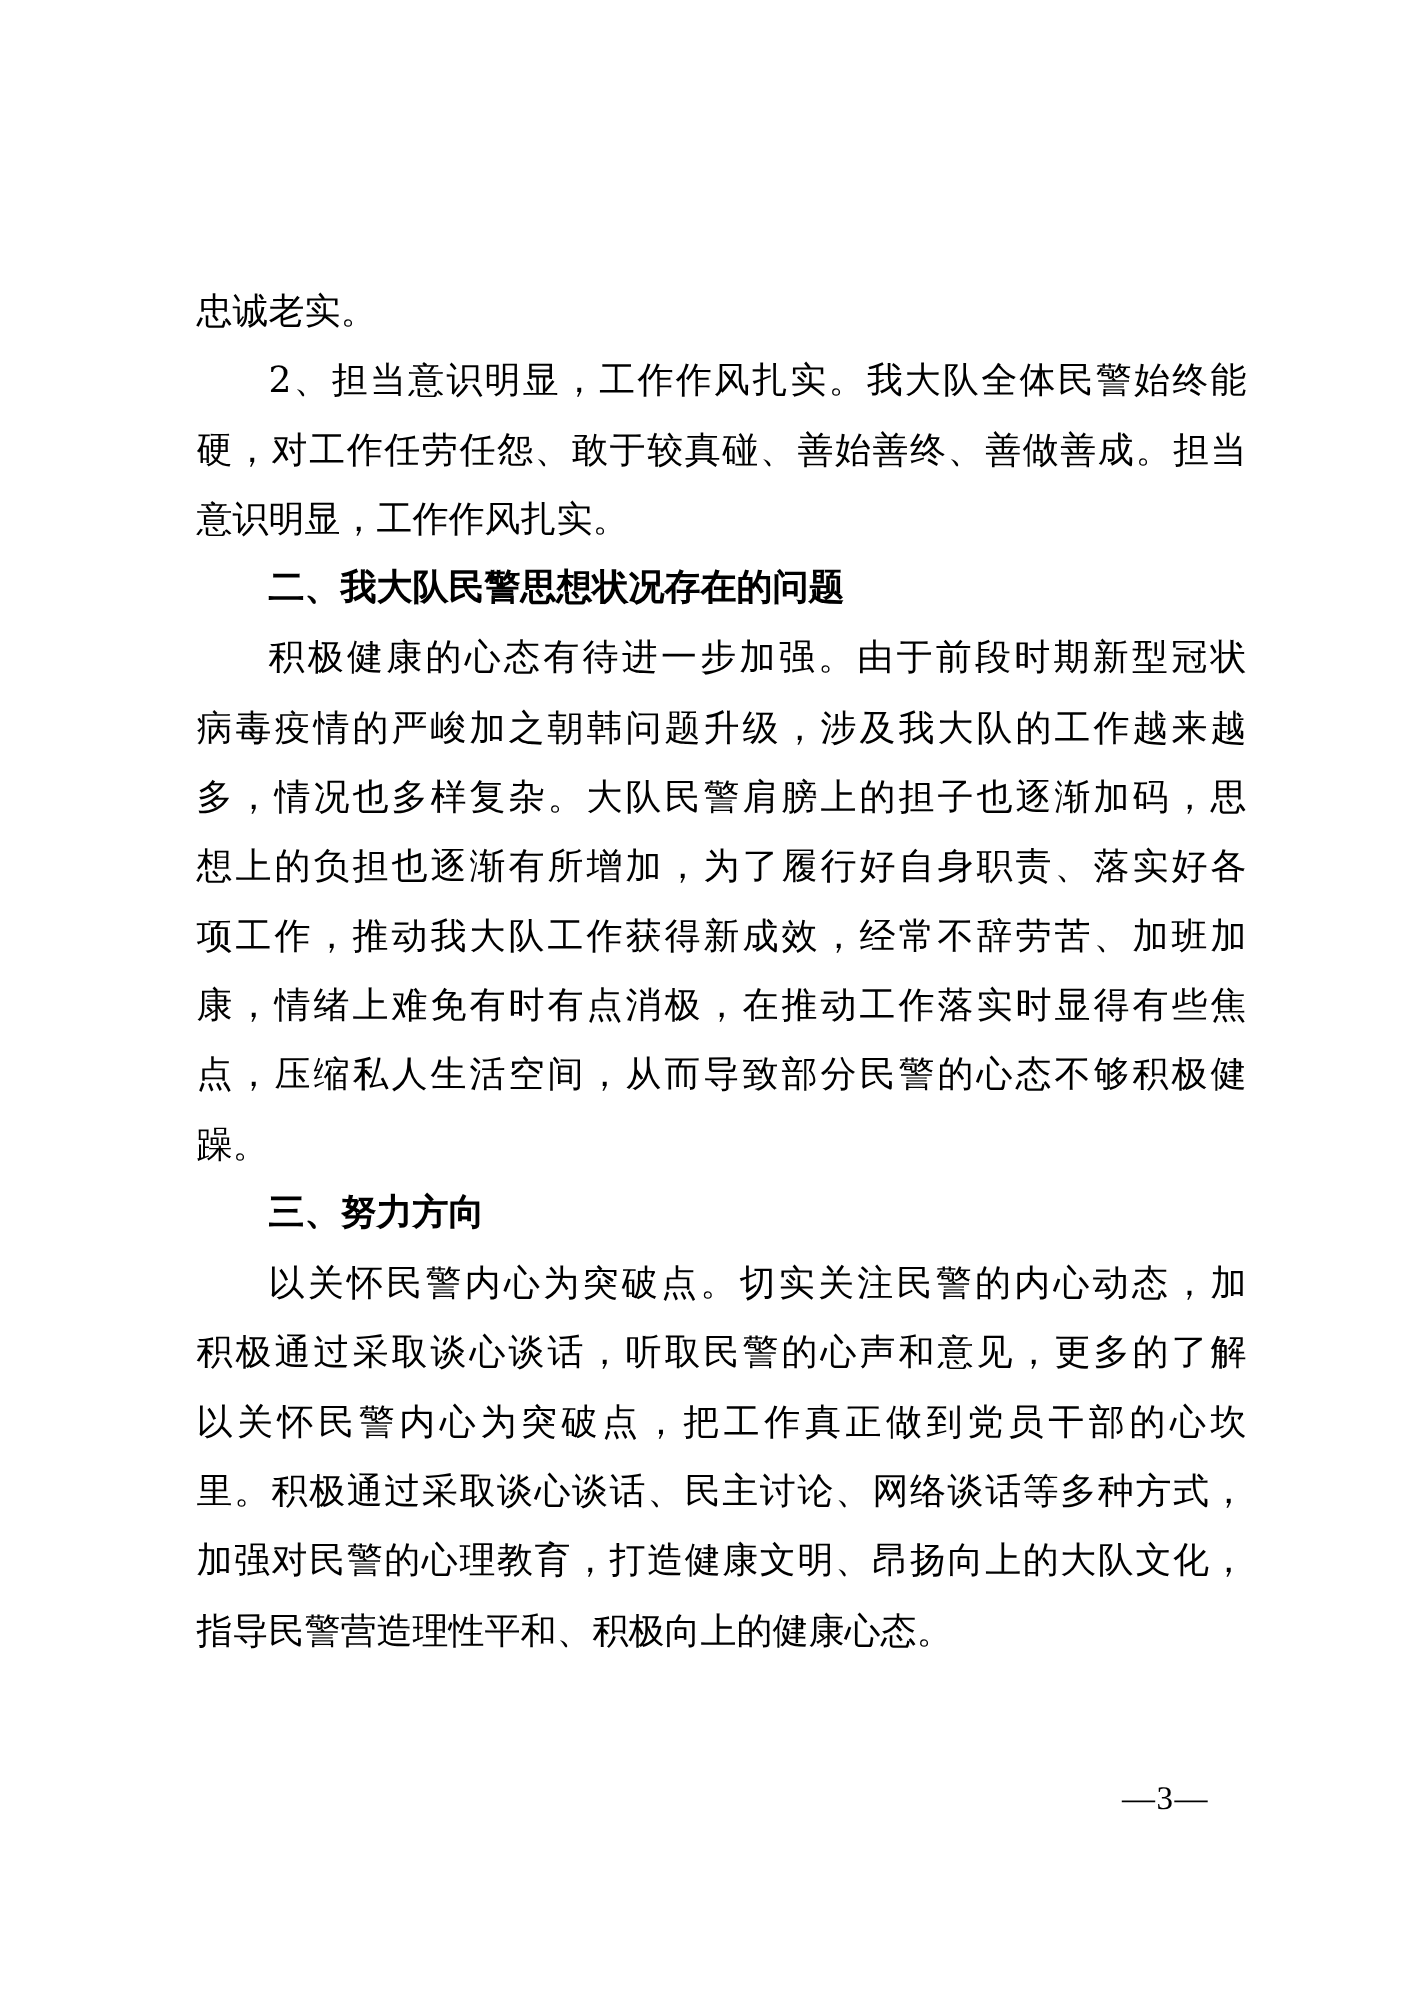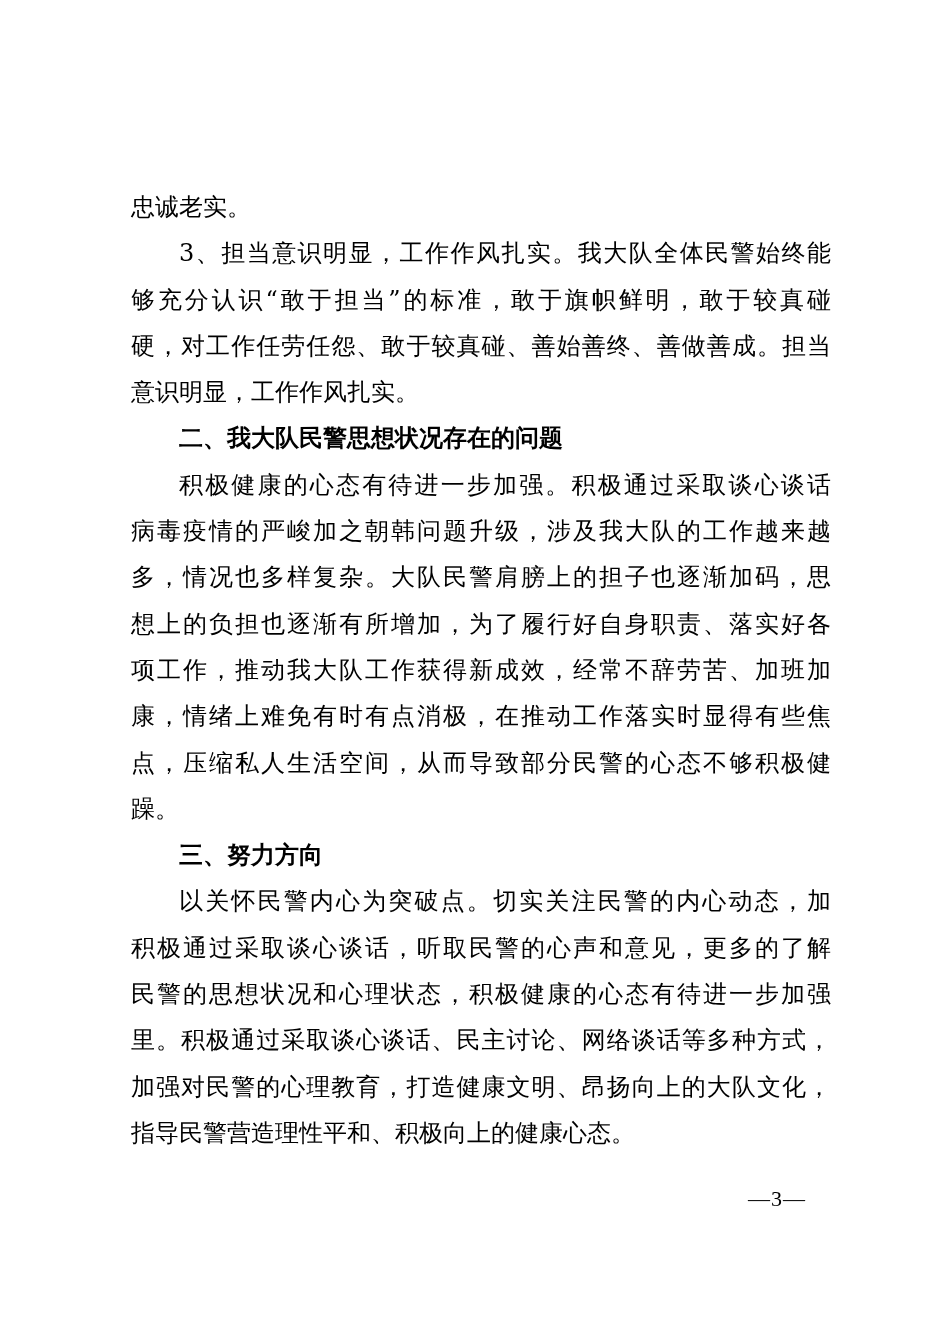--- a/index.html
+++ b/index.html
@@ -15,35 +15,34 @@
                     text-align-last: left; }
     .page-number { position: absolute; left: 748px; top: 1186px; font-size: 22px;
                    font-family: "Liberation Serif", serif; letter-spacing: 1px; }
   </style>
 </head>
 <body>
 
 <div class="page">
   <div class="body-text">
     <div class="line last">忠诚老实。</div>
-    <div class="line indent">3、担当意识明显，工作作风扎实。我大队全体民警始终能</div>
-    <div class="line">够充分认识“敢于担当”的标准，敢于旗帜鲜明，敢于较真碰</div>
+    <div class="line indent">2、担当意识明显，工作作风扎实。我大队全体民警始终能</div>
     <div class="line">硬，对工作任劳任怨、敢于较真碰、善始善终、善做善成。担当</div>
     <div class="line last">意识明显，工作作风扎实。</div>
     <div class="line heading indent">二、我大队民警思想状况存在的问题</div>
-    <div class="line indent">积极健康的心态有待进一步加强。积极通过采取谈心谈话</div>
+    <div class="line indent">积极健康的心态有待进一步加强。由于前段时期新型冠状</div>
     <div class="line">病毒疫情的严峻加之朝韩问题升级，涉及我大队的工作越来越</div>
     <div class="line">多，情况也多样复杂。大队民警肩膀上的担子也逐渐加码，思</div>
     <div class="line">想上的负担也逐渐有所增加，为了履行好自身职责、落实好各</div>
     <div class="line">项工作，推动我大队工作获得新成效，经常不辞劳苦、加班加</div>
     <div class="line">康，情绪上难免有时有点消极，在推动工作落实时显得有些焦</div>
     <div class="line">点，压缩私人生活空间，从而导致部分民警的心态不够积极健</div>
     <div class="line last">躁。</div>
     <div class="line heading indent">三、努力方向</div>
     <div class="line indent">以关怀民警内心为突破点。切实关注民警的内心动态，加</div>
     <div class="line">积极通过采取谈心谈话，听取民警的心声和意见，更多的了解</div>
-    <div class="line">民警的思想状况和心理状态，积极健康的心态有待进一步加强</div>
+    <div class="line">以关怀民警内心为突破点，把工作真正做到党员干部的心坎</div>
     <div class="line">里。积极通过采取谈心谈话、民主讨论、网络谈话等多种方式，</div>
     <div class="line">加强对民警的心理教育，打造健康文明、昂扬向上的大队文化，</div>
     <div class="line last">指导民警营造理性平和、积极向上的健康心态。</div>
   </div>
   <div class="page-number">—3—</div>
 </div>
 
 </body></html>

